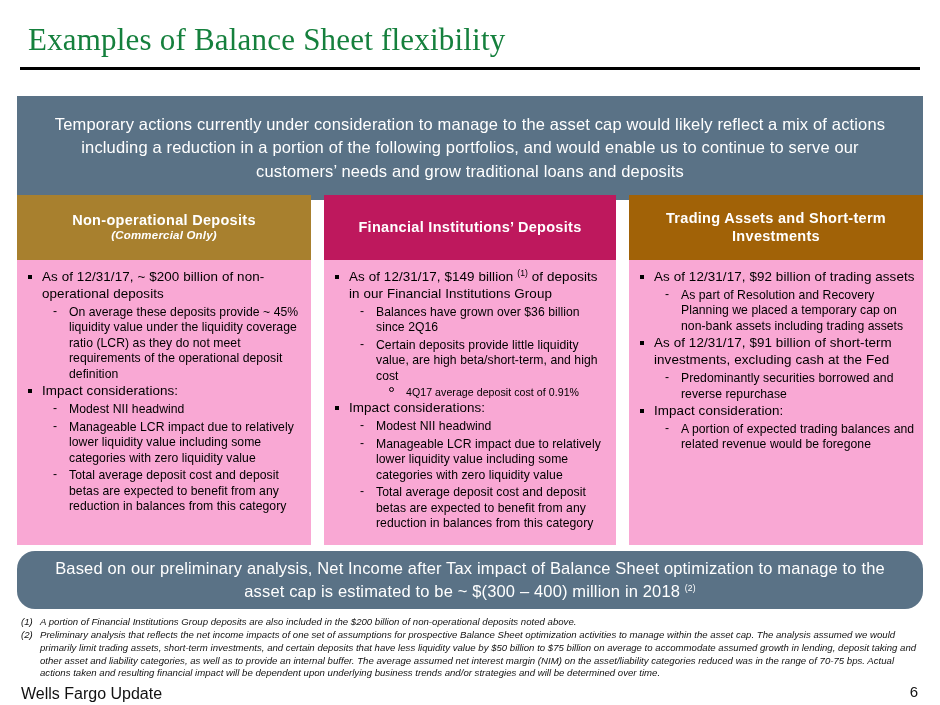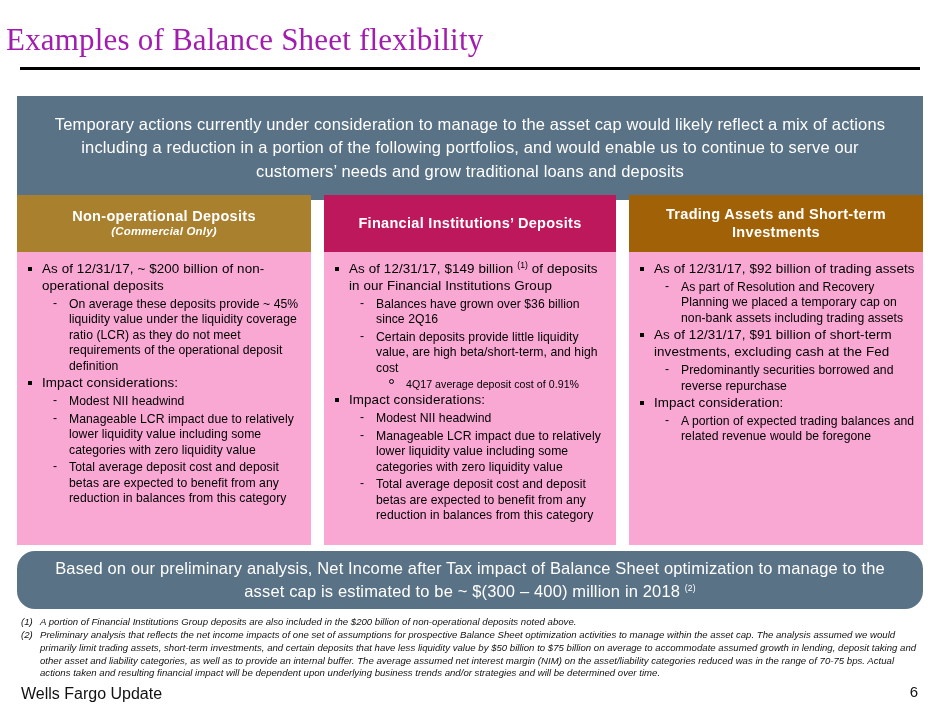--- a/index.html
+++ b/index.html
@@ -12,25 +12,25 @@
     height: 705px;
     font-family: "Liberation Sans", sans-serif;
     color: #000000;
     position: relative;
     overflow: hidden;
   }
 
   
   .slide-title {
     position: absolute;
-    left: 6px;
+    left: 28px;
     top: 22px;
     font-family: "Liberation Serif", serif;
     font-size: 31px;
-    color: #a21caf;
+    color: #15803d;
     letter-spacing: 0.2px;
     line-height: 1.15;
     white-space: nowrap;
   }
   .title-rule {
     position: absolute;
     left: 20px;
     top: 67px;
     width: 900px;
     height: 3px;
@@ -73,21 +73,21 @@
     display: flex;
     flex-direction: column;
     box-sizing: border-box;
   }
   .col-1 { width: 294px; }
   .col-2 { width: 292px; }
   .col-3 { width: 294px; }
 
   .col-head {
     box-sizing: border-box;
-    height: 57px;
+    height: 65px;
     display: flex;
     flex-direction: column;
     align-items: center;
     justify-content: center;
     text-align: center;
     color: #ffffff;
     padding: 2px 8px;
   }
   .col-head .head-main {
     font-size: 14.5px;

